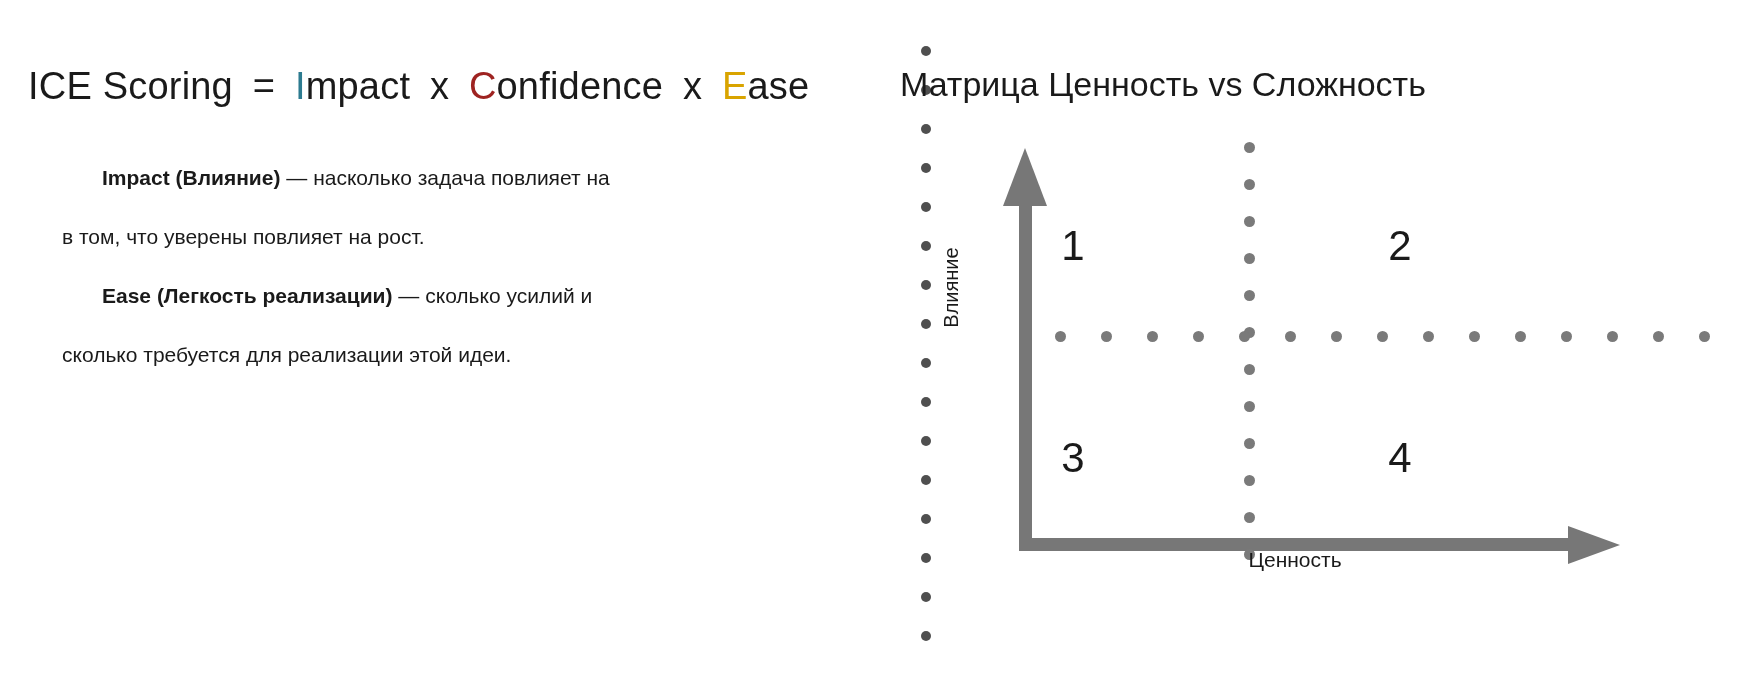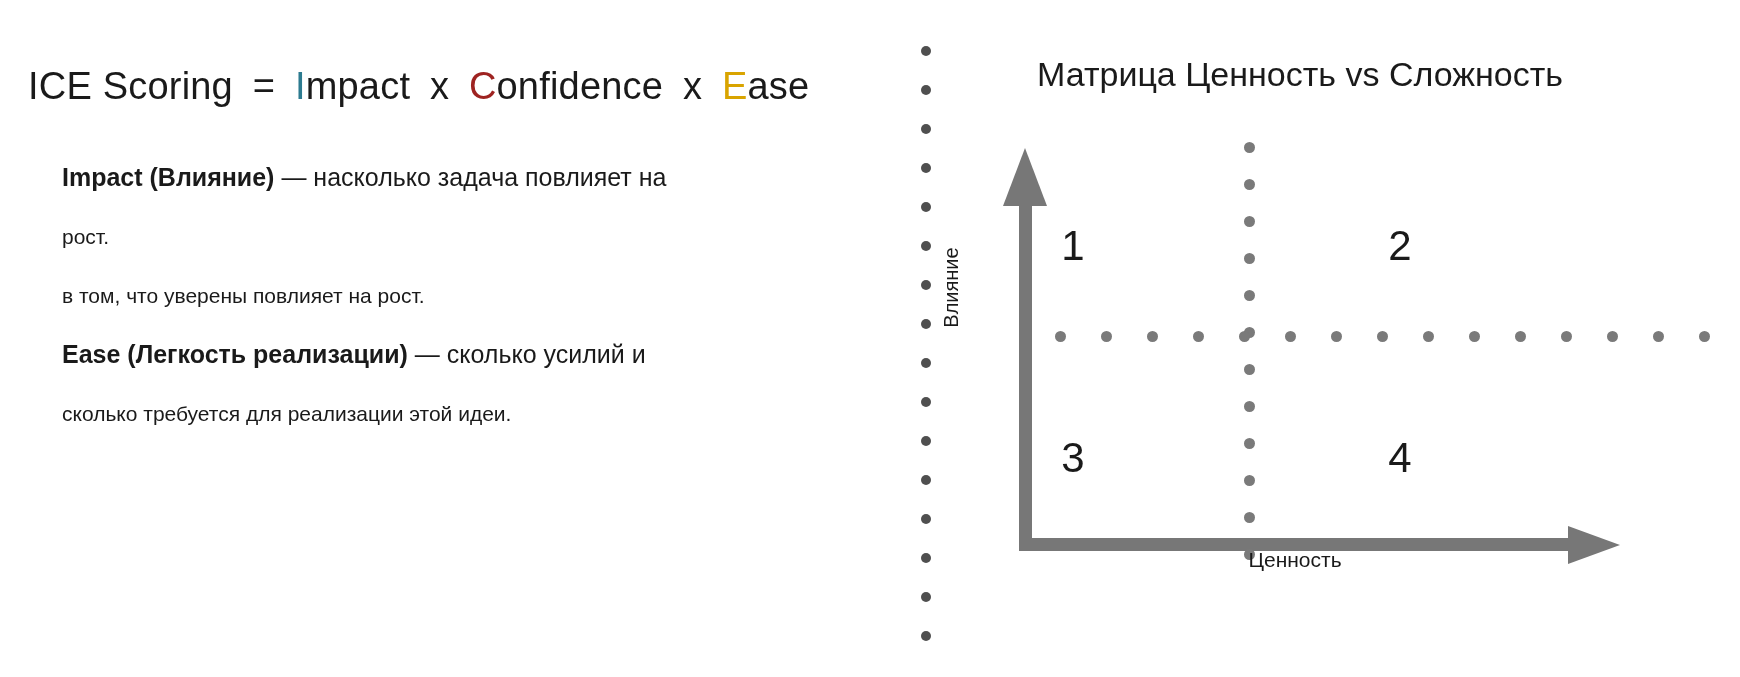--- a/index.html
+++ b/index.html
@@ -48,24 +48,25 @@
   .accent-c { color: #9e2321; }
   .accent-e { color: #d9a400; }
 
   #definitions {
     position: absolute;
     left: 62px;
     top: 148px;
     width: 700px;
   }
   .definition {
-    font-size: 25px;
+    font-size: 21px;
     line-height: 59px;
     color: #1a1a1a;
     white-space: nowrap;
+    margin-left: 40px;
   }
   .definition .term { font-weight: bold; }
   .definition .dash { font-weight: normal; }
   .definition .rest { font-weight: normal; }
   .definition-cont {
     font-size: 21px;
     line-height: 59px;
     color: #1a1a1a;
     white-space: nowrap;
   }
@@ -92,23 +93,23 @@
     position: absolute;
     left: 900px;
     top: 0;
     width: 840px;
     height: 677px;
   }
 
   #matrix-title {
     position: absolute;
     left: 0;
-    top: 52px;
+    top: 62px;
     width: 800px;
-    text-align: center;
+    text-align: left;
     font-size: 34px;
     line-height: 44px;
     color: #1a1a1a;
     white-space: nowrap;
   }
 
   #matrix-area {
     position: absolute;
     left: 0;
     top: 0;
@@ -214,21 +215,20 @@
       <span class="accent-c">C</span><span>onfidence</span><span class="gap"></span>
       <span>x</span><span class="gap"></span>
       <span class="accent-e">E</span><span>ase</span>
     </div>
 
     <div id="definitions">
 
       <div class="definition">
         <span class="term">Impact (Влияние)</span><span class="dash"> — </span><span class="rest">насколько задача повлияет на</span>
       </div>
-      <div class="definition-cont">рост.</div>
 
       <div class="definition-cont">в том, что уверены повлияет на рост.</div>
 
       <div class="definition">
         <span class="term">Ease (Легкость реализации)</span><span class="dash"> — </span><span class="rest">сколько усилий и</span>
       </div>
       <div class="definition-cont">сколько требуется для реализации этой идеи.</div>
 
     </div>
   </div>

